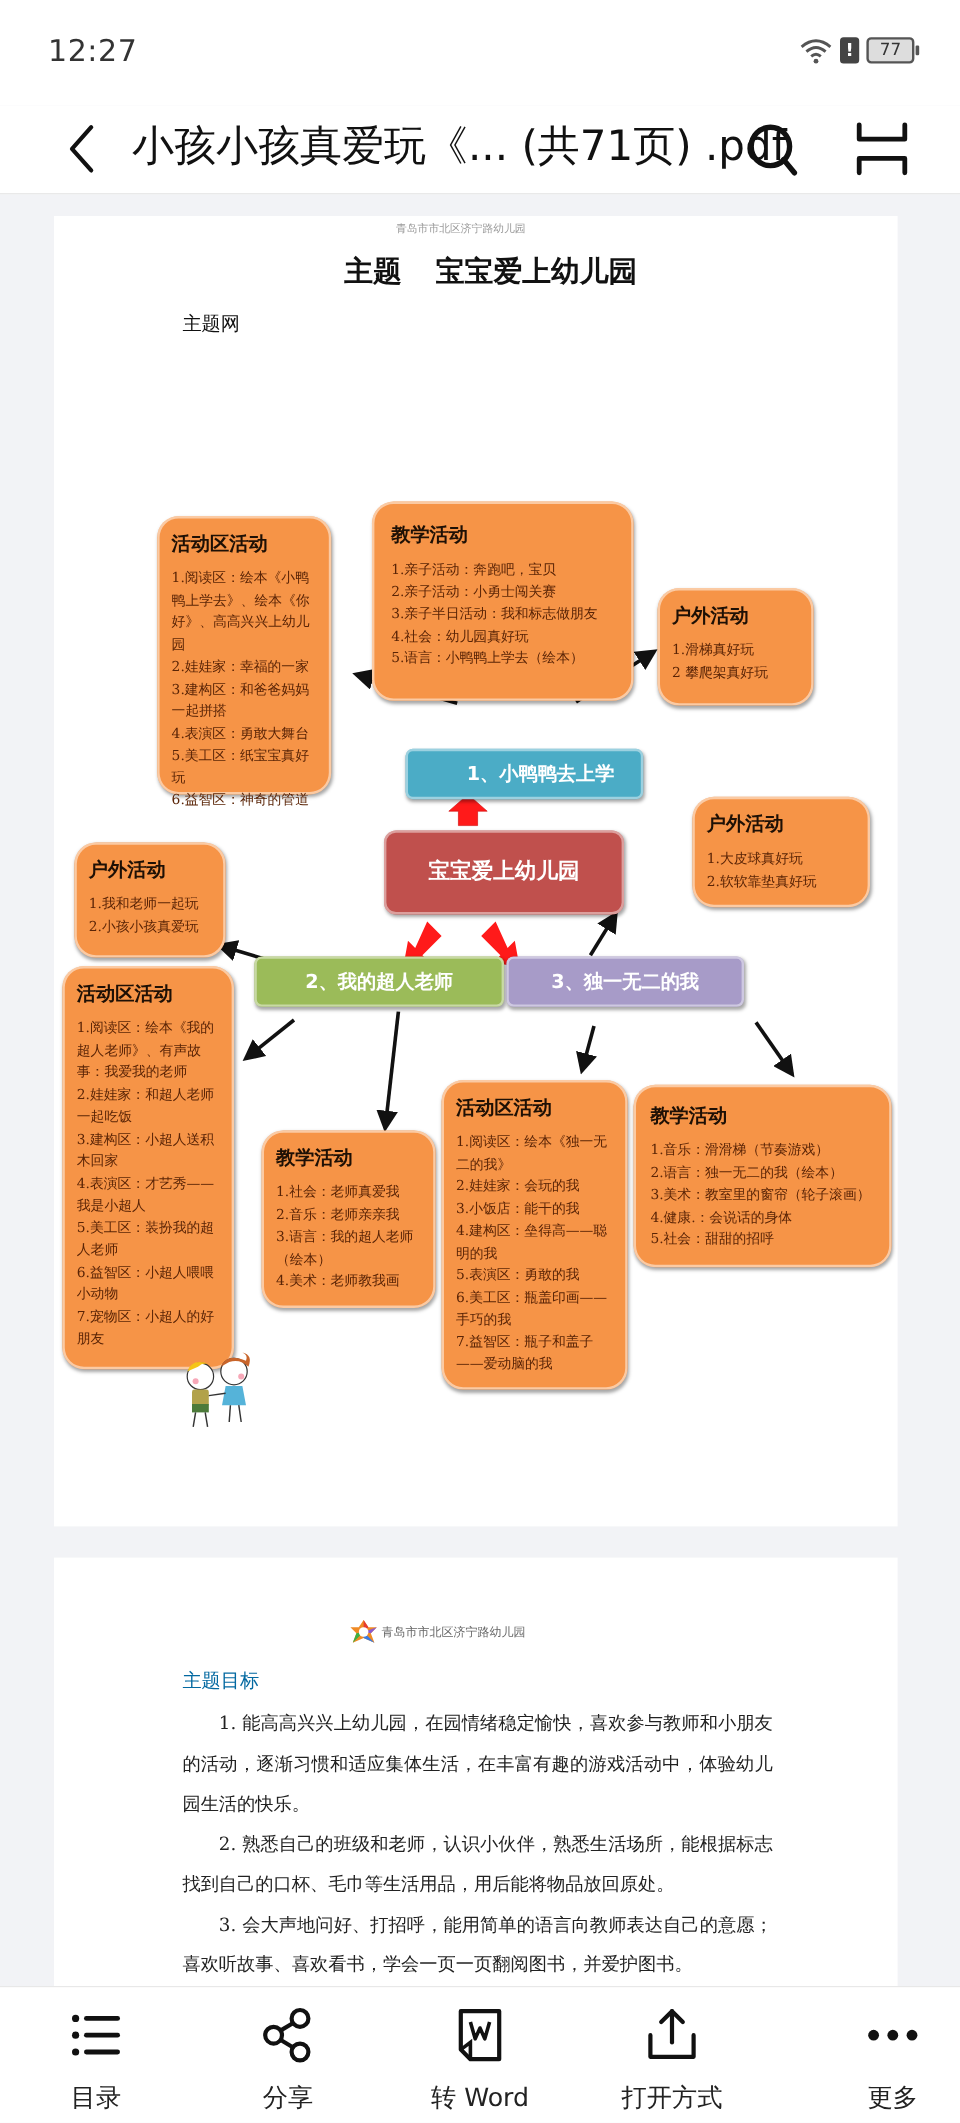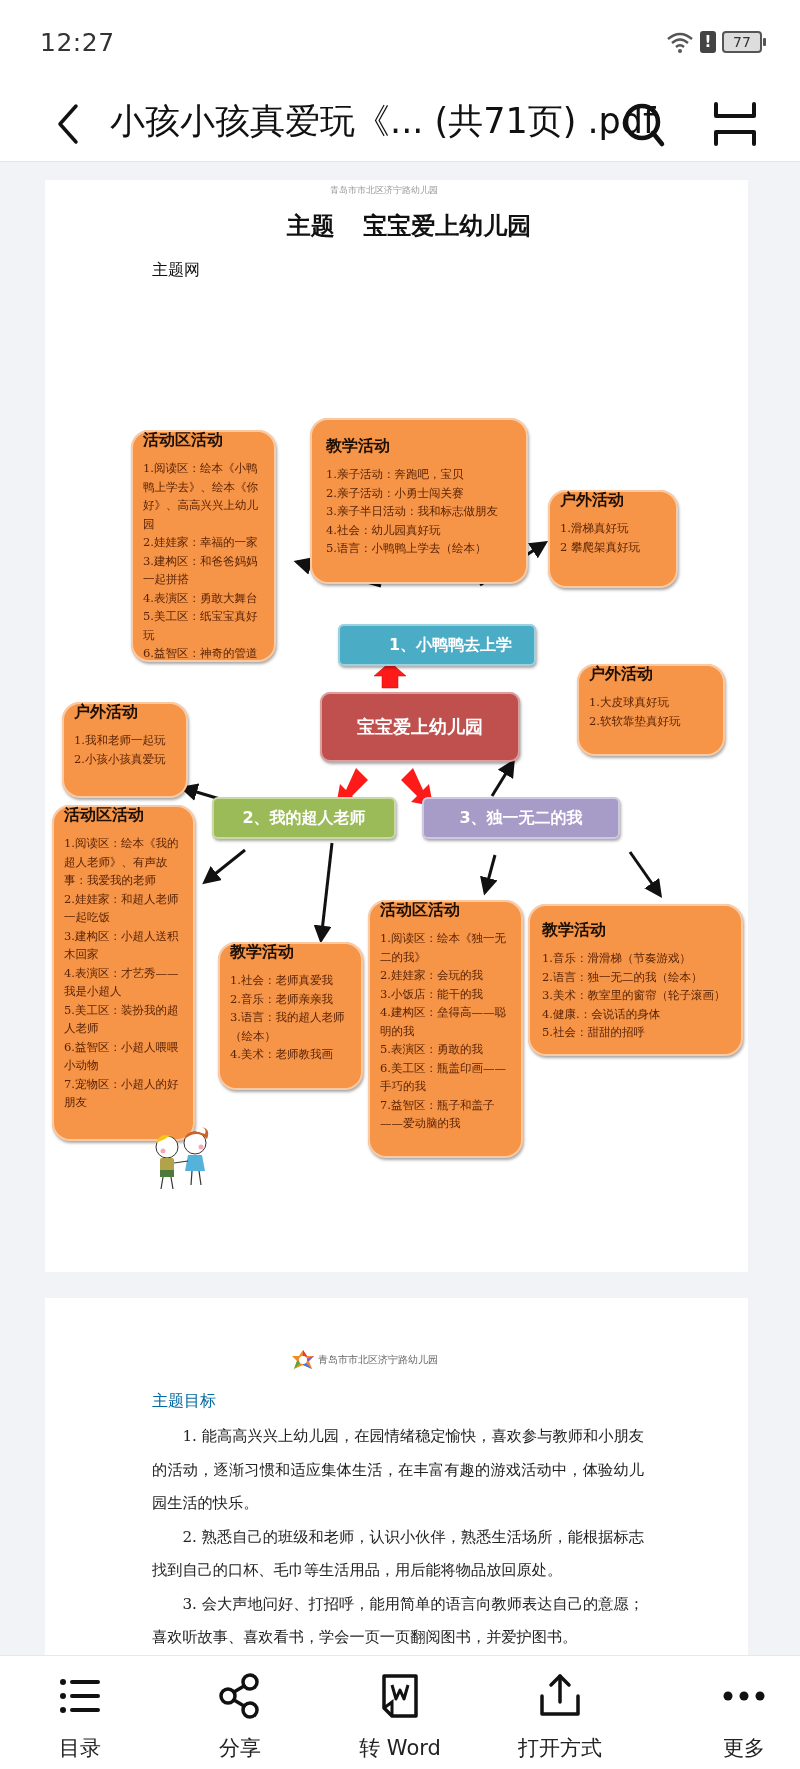--- a/index.html
+++ b/index.html
@@ -21,21 +21,21 @@
   .viewer { position: absolute; left: 0; top: 162px; width: 800px; height: 1493px; background: #f2f3f6; overflow: hidden; }
   .page { position: absolute; left: 45px; width: 703px; background: #fff; margin-top: 28px; }
   .page1 { top: -10px; height: 1092px; }
   .page2 { top: 1108px; height: 520px; }
 
   .header-logo-line { position: absolute; left: 285px; top: 4px; font-size: 9px; color: #999; }
   .p1-title { position: absolute; left: 0; width: 100%; top: 30px; text-align: center; font-size: 24px; font-weight: bold; color: #111; padding-left: 25px; }
   .p1-title span { margin: 0 10px; text-align: center; }
   .web-label { position: absolute; left: 107px; top: 80px; font-size: 16px; color: #111; }
 
-  .box { position: absolute; background: #f69447; border-radius: 18px; box-shadow: 1px 2px 3px rgba(0,0,0,0.35), inset 0 0 0 2px rgba(255,255,255,0.5); padding: 0 12px 10px 12px; color: #5a2406; }
+  .box { position: absolute; background: #f69447; border-radius: 18px; box-shadow: 1px 2px 3px rgba(0,0,0,0.35), inset 0 0 0 2px rgba(255,255,255,0.5); padding: 13px 12px 10px 12px; color: #5a2406; }
   .box .bh { font-size: 16px; font-weight: bold; color: #1e1005; margin-bottom: 8px; }
   .box .bl { font-size: 11.5px; line-height: 18.5px; font-family: "DejaVu Serif", "Liberation Serif", serif; }
 
   .topic { position: absolute; height: 42px; border-radius: 6px; color: #fff; font-size: 16px; font-weight: bold; text-align: center; line-height: 42px; box-shadow: 1px 2px 3px rgba(0,0,0,0.35), inset 0 0 0 2px rgba(255,255,255,0.45); }
   .center { position: absolute; background: #c0504d; border-radius: 10px; color: #fff; font-size: 18px; font-weight: bold; text-align: center; box-shadow: 1px 2px 3px rgba(0,0,0,0.35), inset 0 0 0 2px rgba(255,255,255,0.45); }
 
   svg.arrows { position: absolute; left: 0; top: 0; width: 703px; height: 1092px; pointer-events: none; }
 
   .kids { position: absolute; left: 100px; top: 945px; width: 75px; height: 75px; }
 
@@ -133,21 +133,21 @@
       <div class="bl">5.语言：小鸭鸭上学去（绘本）</div>
     </div>
     <div class="box" style="left:503px; top:310px; width:130px; height:98px;">
       <div class="bh">户外活动</div>
       <div class="bl">1.滑梯真好玩</div>
       <div class="bl">2 攀爬架真好玩</div>
     </div>
 
     <div class="topic" style="left:293px; top:444px; width:198px; background:#4bacc6;padding-left:27px;">1、小鸭鸭去上学</div>
     <div class="center" style="left:275px; top:512px; width:200px; height:70px; line-height:70px;">宝宝爱上幼儿园</div>
-    <div class="topic" style="left:167px; top:617px; width:184px; background:#9bbb59;">2、我的超人老师</div>
+    <div class="topic" style="left:167px; top:617px; width:208px; background:#9bbb59;">2、我的超人老师</div>
     <div class="topic" style="left:377px; top:617px; width:198px; background:#a79bc8;">3、独一无二的我</div>
 
     <div class="box" style="left:17px; top:522px; width:126px; height:96px;">
       <div class="bh">户外活动</div>
       <div class="bl">1.我和老师一起玩</div>
       <div class="bl">2.小孩小孩真爱玩</div>
     </div>
     <div class="box" style="left:7px; top:625px; width:143px; height:336px;">
       <div class="bh">活动区活动</div>
       <div class="bl">1.阅读区：绘本《我的超人老师》、有声故事：我爱我的老师</div>

